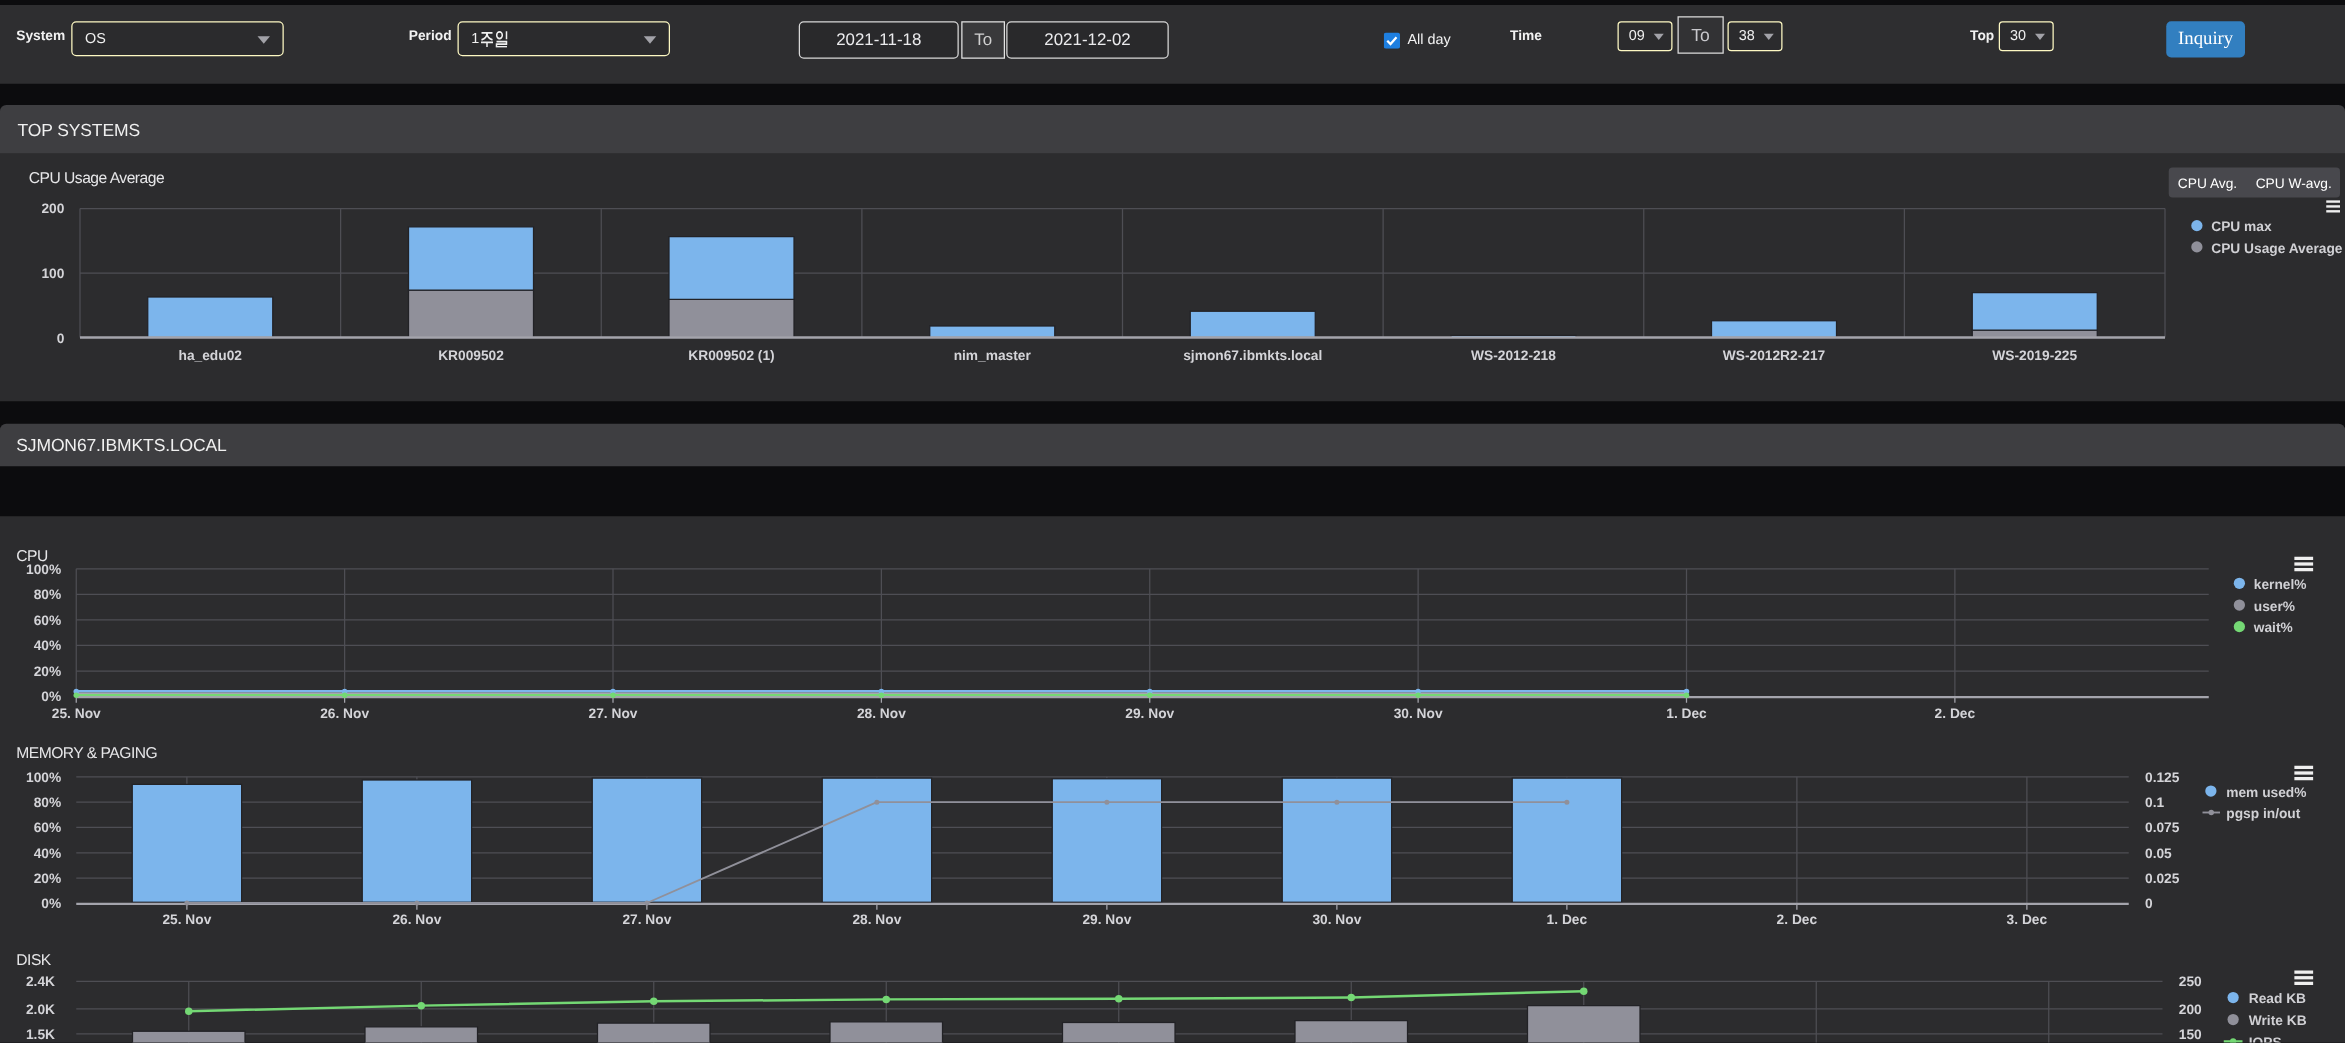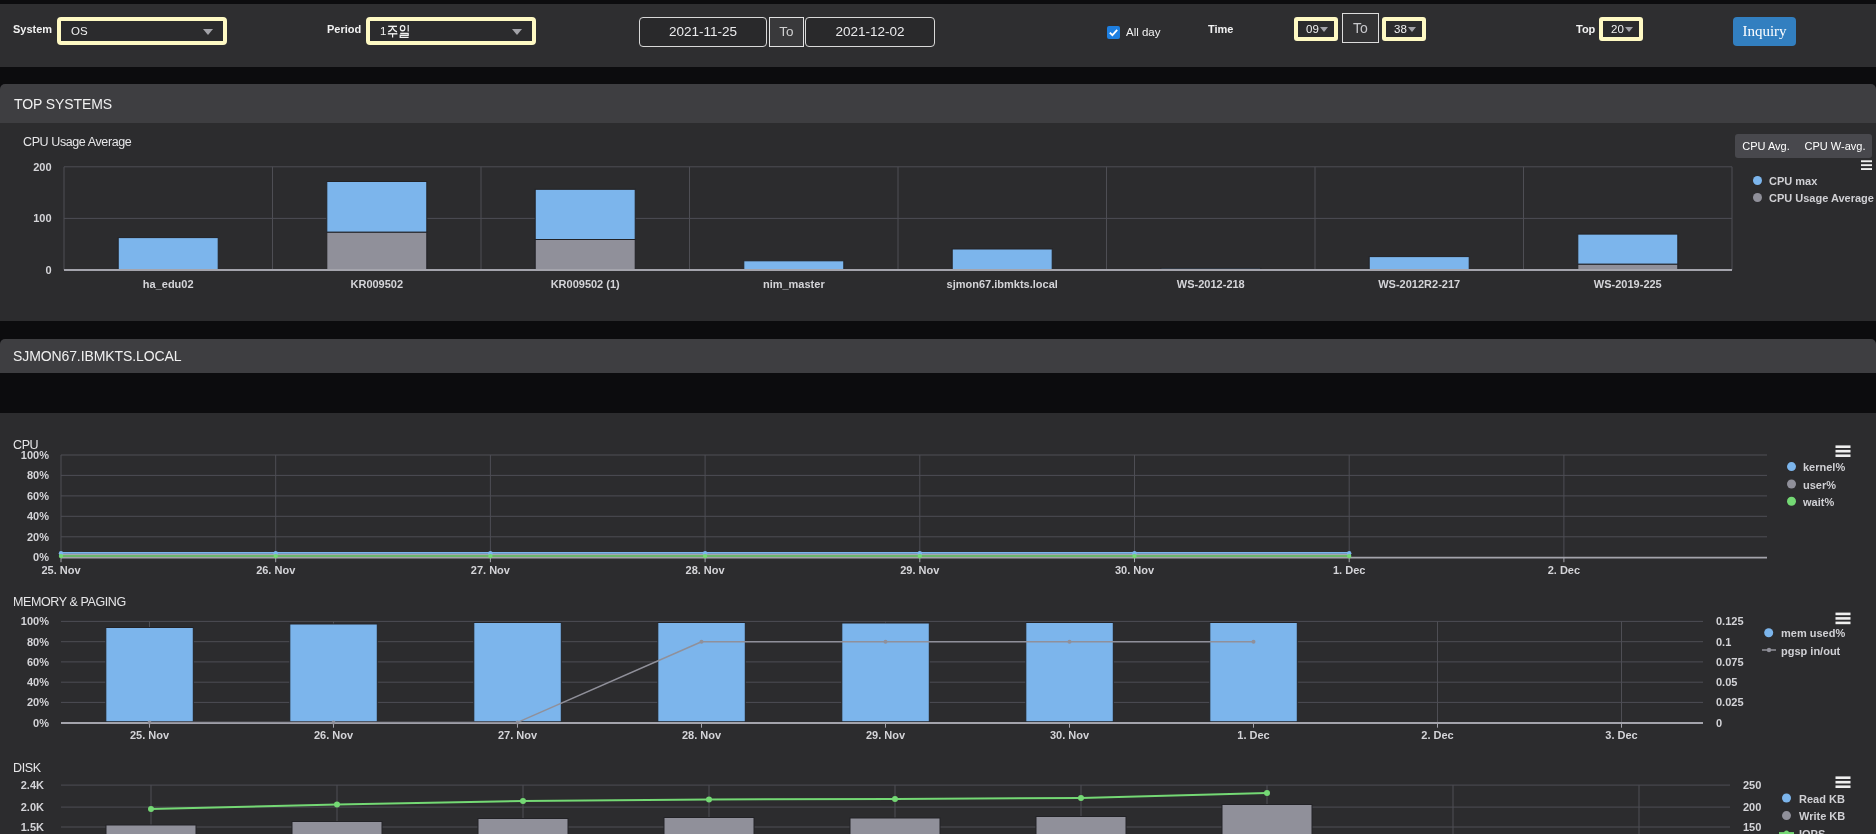--- a/index.html
+++ b/index.html
@@ -1,18 +1,18 @@
 <!DOCTYPE html>
 <html><head><meta charset="utf-8"><style>
 * { margin:0; padding:0; box-sizing:border-box; }
 html,body { width:1876px; height:834px; background:#0c0c0e; overflow:hidden;
   font-family:"Liberation Sans", sans-serif; position:relative; }
 .abs { position:absolute; }
 .lbl { position:absolute; color:#f2f2f2; font-size:11px; font-weight:700; }
-.sel { position:absolute; border:4px solid #fef9c3; border-radius:4px;
+.sel { position:absolute; border:1px solid #fef9c3; border-radius:4px;
   color:#f0f0f0; font-size:11.5px; background:#2b2b2d; }
 .sel span.v { position:absolute; left:10px; top:50%; transform:translateY(-50%); }
 .sel i { position:absolute; right:10px; top:50%; margin-top:-2px; width:0; height:0;
   border-left:5px solid transparent; border-right:5px solid transparent;
   border-top:6px solid #a2a2a8; }
 .din { position:absolute; border:1px solid #d8d8d8; border-radius:4px; background:#29292b;
   color:#ebebed; font-size:13.5px; text-align:center; line-height:28px; }
 </style></head>
 <body>
 <div class="abs" style="left:0;top:4px;width:1876px;height:63px;background:#2e2e30;">
@@ -30,41 +30,41 @@
             <path d="M7 2.5 C7 5.5 9.5 7.5 12.5 8.5"></path>
             <path d="M1 10.5 H13"></path>
             <path d="M7 10.5 V14.5"></path>
             <circle cx="19.5" cy="4.5" r="2.8"></circle>
             <path d="M26.5 1 V8"></path>
             <path d="M16.5 10 H26.5 V12 H16.5 V14.5 H27"></path>
           </g>
         </svg></span>
       <i></i>
     </div>
-  <div class="din" style="left:639px;top:13px;width:128px;height:30px;">2021-11-25</div>
+  <div class="din" style="left:639px;top:13px;width:128px;height:30px;">2021-11-18</div>
   <div class="din" style="left:769px;top:13px;width:35px;height:30px;background:#39393b;color:#d0d0d0;border-radius:0;border-color:#e2e2e2;">To</div>
   <div class="din" style="left:805px;top:13px;width:130px;height:30px;">2021-12-02</div>
   <svg class="abs" style="left:1107px;top:22px;" width="13" height="13">
       <rect width="13" height="13" rx="2" fill="#1e7fe0"></rect>
       <path d="M2.8 6.6 L5.4 9.2 L10.2 3.8" stroke="#fff" stroke-width="1.8" fill="none"></path>
     </svg>
   <div class="abs" style="left:1126px;top:22px;color:#f2f2f2;font-size:11.5px;">All day</div>
   <div class="lbl" style="left:1208px;top:19px;">Time</div>
   <div class="sel" style="left:1294px;top:13px;width:44px;height:24px;border-radius:3px;">
       <span class="v" style="left:8px;">09</span>
       <i style="right:6px;border-left-width:4px;border-right-width:4px;border-top-width:5px;"></i>
     </div>
   <div class="abs" style="left:1342px;top:9px;width:37px;height:30px;border:1px solid #dcdcdc;background:#323234;color:#c8c8cc;font-size:14px;text-align:center;line-height:28px;">To</div>
   <div class="sel" style="left:1382px;top:13px;width:44px;height:24px;border-radius:3px;">
       <span class="v" style="left:8px;">38</span>
       <i style="right:6px;border-left-width:4px;border-right-width:4px;border-top-width:5px;"></i>
     </div>
   <div class="lbl" style="left:1576px;top:19px;">Top</div>
   <div class="sel" style="left:1599px;top:13px;width:44px;height:24px;border-radius:3px;">
-      <span class="v" style="left:8px;">20</span>
+      <span class="v" style="left:8px;">30</span>
       <i style="right:6px;border-left-width:4px;border-right-width:4px;border-top-width:5px;"></i>
     </div>
   <div class="abs" style="left:1733px;top:13px;width:63px;height:29px;background:#327fc0;border-radius:4px;color:#fff;font-size:15px;text-align:center;line-height:29px;font-family:Liberation Serif, serif;">Inquiry</div>
 </div>
 
 <div class="abs" style="left:0;top:84px;width:1876px;height:39px;background:#3e3e41;border-radius:5px 5px 0 0;">
   <div class="abs" style="left:14px;top:50%;transform:translateY(-50%);color:#f0f0f0;font-size:14px;letter-spacing:-0.1px;">TOP SYSTEMS</div>
 </div>
 <div class="abs" style="left:0;top:123px;width:1876px;height:198px;background:#2c2c2e;padding-left:10px;"><svg width="1876" height="198" viewBox="0 0 1876 198">
       <text x="13" y="23" font-family="Liberation Sans, sans-serif" font-size="12.5" font-weight="400" fill="#e6e6e8" letter-spacing="-0.4">CPU Usage Average</text>

